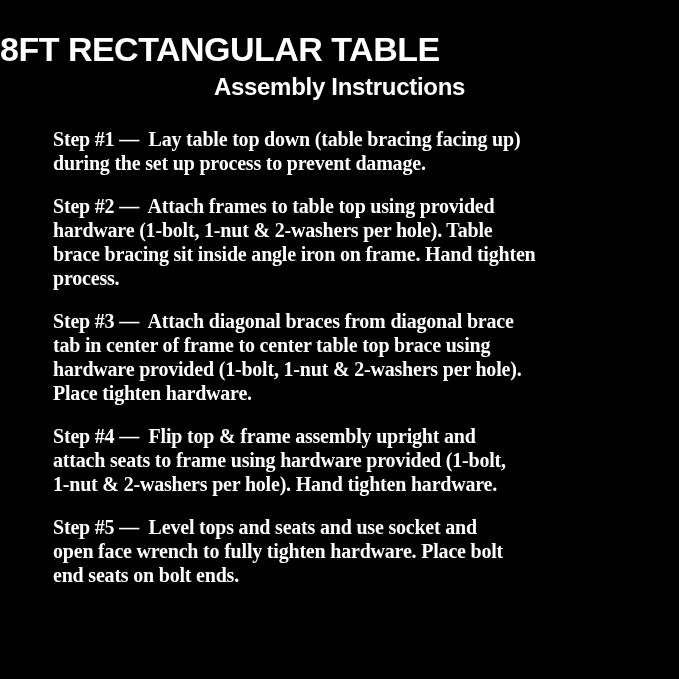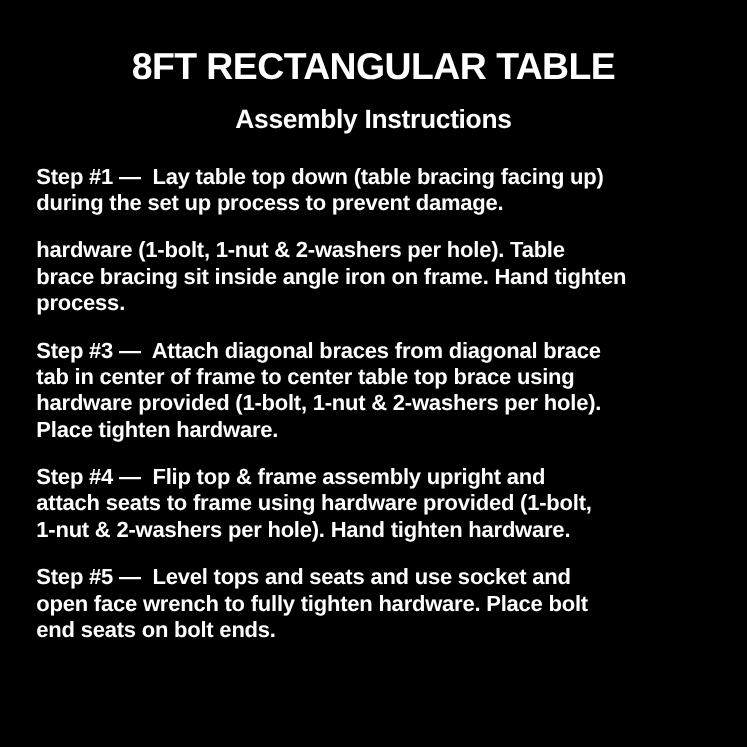--- a/index.html
+++ b/index.html
@@ -14,40 +14,40 @@
     font-family: "Liberation Sans", "DejaVu Sans", sans-serif;
     overflow: hidden;
   }
   .sheet {
     width: 679px;
     height: 679px;
     box-sizing: border-box;
     padding-top: 28px;
   }
   .title {
-    margin: 12px;
-    text-align: center;
+    margin: 0;
     font-size: 34px;
     line-height: 42px;
     font-weight: 700;
     letter-spacing: -0.5px;
     white-space: nowrap;
   }
   .subtitle {
     margin: 2px 0 17px 0;
     text-align: center;
     font-size: 24px;
     line-height: 30px;
     font-weight: 700;
     letter-spacing: -0.3px;
   }
   .steps {
     margin-top: 25px;
-    padding-left: 33px;
+    padding-left: 53px;
     padding-right: 36px;
+    font-family: Liberation Serif, serif;
   }
   .step {
     margin: 0 0 19px 0;
     font-size: 20px;
     line-height: 24px;
     font-weight: 700;
     letter-spacing: -0.2px;
   }
   .step:last-child {
     margin-bottom: 0;
@@ -65,20 +65,21 @@
   <h2 class="subtitle">Assembly Instructions</h2>
 
   <section class="steps">
 
     <p class="step">
       <span class="ln">Step #1 —&nbsp; Lay table top down (table bracing facing up)</span>
       <span class="ln">during the set up process to prevent damage.</span>
     </p>
 
     <p class="step">
+      <span class="ln">Step #2 —&nbsp; Attach frames to table top using provided</span>
       <span class="ln">hardware (1-bolt, 1-nut &amp; 2-washers per hole). Table</span>
       <span class="ln">brace bracing sit inside angle iron on frame. Hand tighten</span>
       <span class="ln">process.</span>
     </p>
 
     <p class="step">
       <span class="ln">Step #3 —&nbsp; Attach diagonal braces from diagonal brace</span>
       <span class="ln">tab in center of frame to center table top brace using</span>
       <span class="ln">hardware provided (1-bolt, 1-nut &amp; 2-washers per hole).</span>
       <span class="ln">Place tighten hardware.</span>

